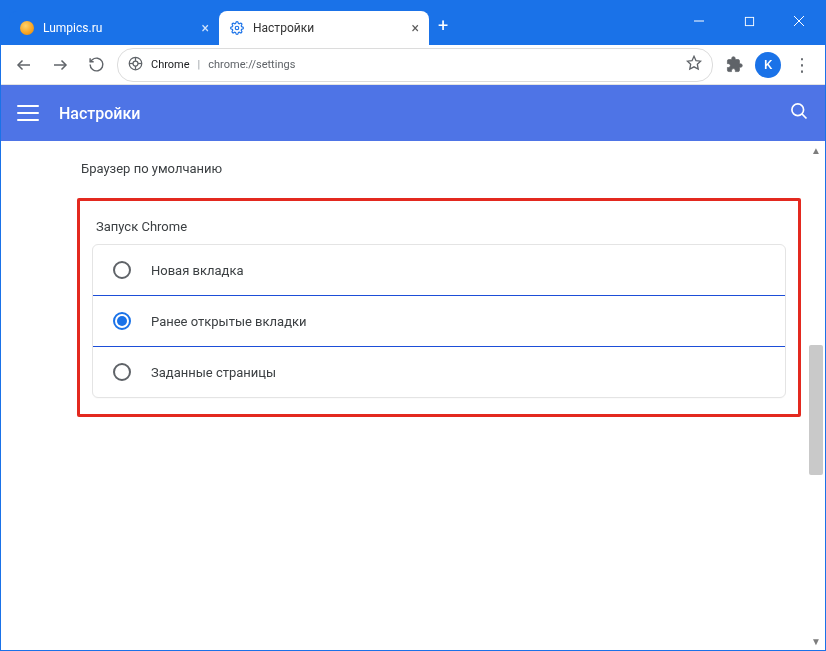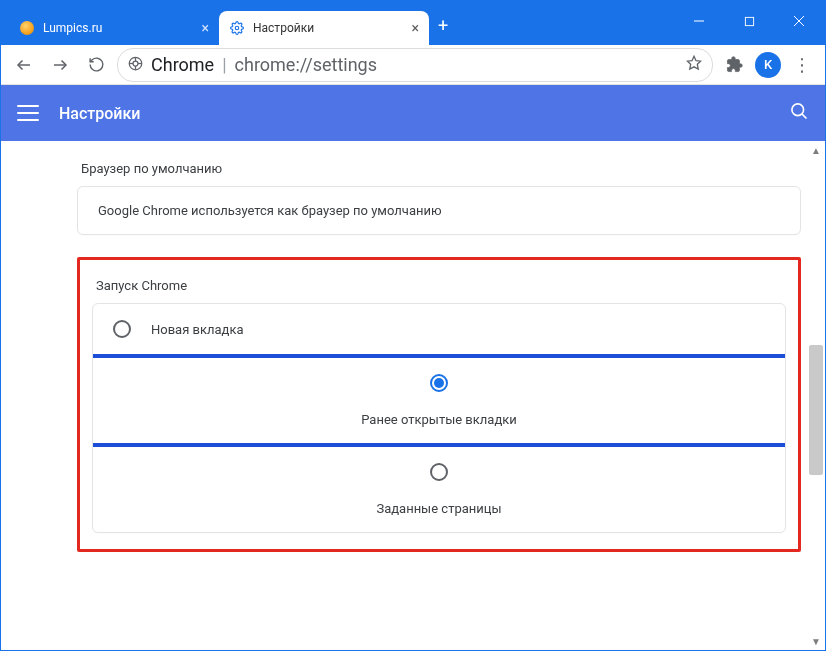--- a/index.html
+++ b/index.html
@@ -19,21 +19,21 @@
   .settings-icon svg { stroke: #1a72e8; }
   .newtab { width: 28px; height: 28px; color: #fff; display: inline-flex; align-items: center; justify-content: center; font-size: 18px; cursor: pointer; }
   .win-controls { display: flex; gap: 6px; height: 44px; align-items: flex-start; padding: 6px 4px 0 0; }
   .win-btn { width: 44px; height: 28px; display: inline-flex; align-items: center; justify-content: center; color: #fff; cursor: pointer; }
   .win-btn svg { stroke: #fff; }
 
   
   .addrbar { height: 40px; background: #fff; display: flex; align-items: center; padding: 0 8px; gap: 6px; border-bottom: 1px solid #e3e3e3; }
   .nav-ico { width: 30px; height: 30px; display: inline-flex; align-items: center; justify-content: center; border-radius: 50%; color: #5f6368; cursor: pointer; }
   .nav-ico svg { stroke: #5f6368; }
-  .omnibox { flex: 1; height: 30px; border: 1px solid #dcdcdc; border-radius: 16px; display: flex; align-items: center; padding: 16px 10px; font-size: 18px; color: #5f6368; gap: 8px; }
+  .omnibox { flex: 1; height: 30px; border: 1px solid #dcdcdc; border-radius: 16px; display: flex; align-items: center; padding: 16px 10px; font-size: 11px; color: #5f6368; gap: 8px; }
   .omnibox .host { color: #202124; }
   .omnibox .sep { color: #9aa0a6; }
   .omni-left { display: flex; align-items: center; gap: 8px; }
   .omni-spacer { flex: 1; }
   .avatar { width: 26px; height: 26px; border-radius: 50%; background: #1a72e8; color: #fff; display: inline-flex; align-items: center; justify-content: center; font-size: 13px; font-weight: 500; }
   .kebab { width: 30px; height: 30px; display: inline-flex; align-items: center; justify-content: center; cursor: pointer; color: #5f6368; font-size: 18px; }
 
   
   .settings-header { height: 56px; background: #4e74e6; color: #fff; display: flex; align-items: center; padding: 0 16px; gap: 20px; }
   .hamburger { width: 22px; height: 16px; display: inline-flex; flex-direction: column; justify-content: space-between; cursor: pointer; }
@@ -42,21 +42,21 @@
   .search-btn { cursor: pointer; }
 
   
   .content-wrap { position: relative; height: calc(651px - 44px - 40px - 56px - 2px); overflow: hidden; background: #fff; }
   .content { padding: 12px 24px 24px 76px; }
   .section-title { font-size: 13px; color: #3c4043; margin: 8px 0 10px 4px; }
   .card { background: #fff; border: 1px solid #e4e4e4; border-radius: 6px; padding: 16px 20px; font-size: 13px; color: #3c4043; box-shadow: 0 1px 1px rgba(0,0,0,.02); }
   .highlight-box { border: 3px solid #e3291f; border-radius: 2px; padding: 10px 12px 16px 12px; margin-top: 22px; }
   .radio-card { background: #fff; border: 1px solid #e4e4e4; border-radius: 6px; margin-top: 4px; box-shadow: 0 1px 1px rgba(0,0,0,.02); }
   .radio-row { display: flex; align-items: center; gap: 20px; padding: 16px 20px; font-size: 13px; color: #3c4043; cursor: pointer; }
-  .radio-row + .radio-row { border-top: 4px solid #1d4ed8; flex-direction: column; }
+  .radio-row + .radio-row { border-top: 1px solid #1d4ed8; }
   .radio { width: 18px; height: 18px; border: 2px solid #5f6368; border-radius: 50%; display: inline-flex; align-items: center; justify-content: center; flex-shrink: 0; }
   .radio.checked { border-color: #1a72e8; }
   .radio.checked::after { content: ""; width: 10px; height: 10px; background: #1a72e8; border-radius: 50%; }
 
   .advanced { margin-top: 28px; text-align: center; font-size: 13px; color: #3c4043; cursor: pointer; }
   .advanced .chev { margin-left: 12px; color: #5f6368; font-size: 10px; }
 
   .scroll-up, .scroll-dn { position: absolute; right: 2px; width: 14px; height: 14px; display: flex; align-items: center; justify-content: center; color: #7d7d7d; font-size: 10px; }
   .scroll-up { top: 2px; }
   .scroll-dn { bottom: 2px; }
@@ -165,23 +165,20 @@
     <span class="settings-title">Настройки</span>
     <span class="search-btn" aria-label="Поиск"><svg width="20" height="20" viewBox="0 0 24 24" fill="none" stroke="#fff" stroke-width="2">
           <circle cx="10.5" cy="10.5" r="7"></circle>
           <line x1="21" y1="21" x2="15.5" y2="15.5"></line>
         </svg></span>
   </div>
 
   <div class="content-wrap">
     <div class="content">
       <div class="section-title">Браузер по умолчанию</div>
-      <div class="card">
-        <span>Google Chrome используется как браузер по умолчанию</span>
-      </div>
 
       <div class="highlight-box">
         <div class="section-title">Запуск Chrome</div>
         <div class="radio-card">
           <div class="radio-row">
             <span class="radio"></span>
             <span>Новая вкладка</span>
           </div>
           <div class="radio-row">
             <span class="radio checked"></span>

